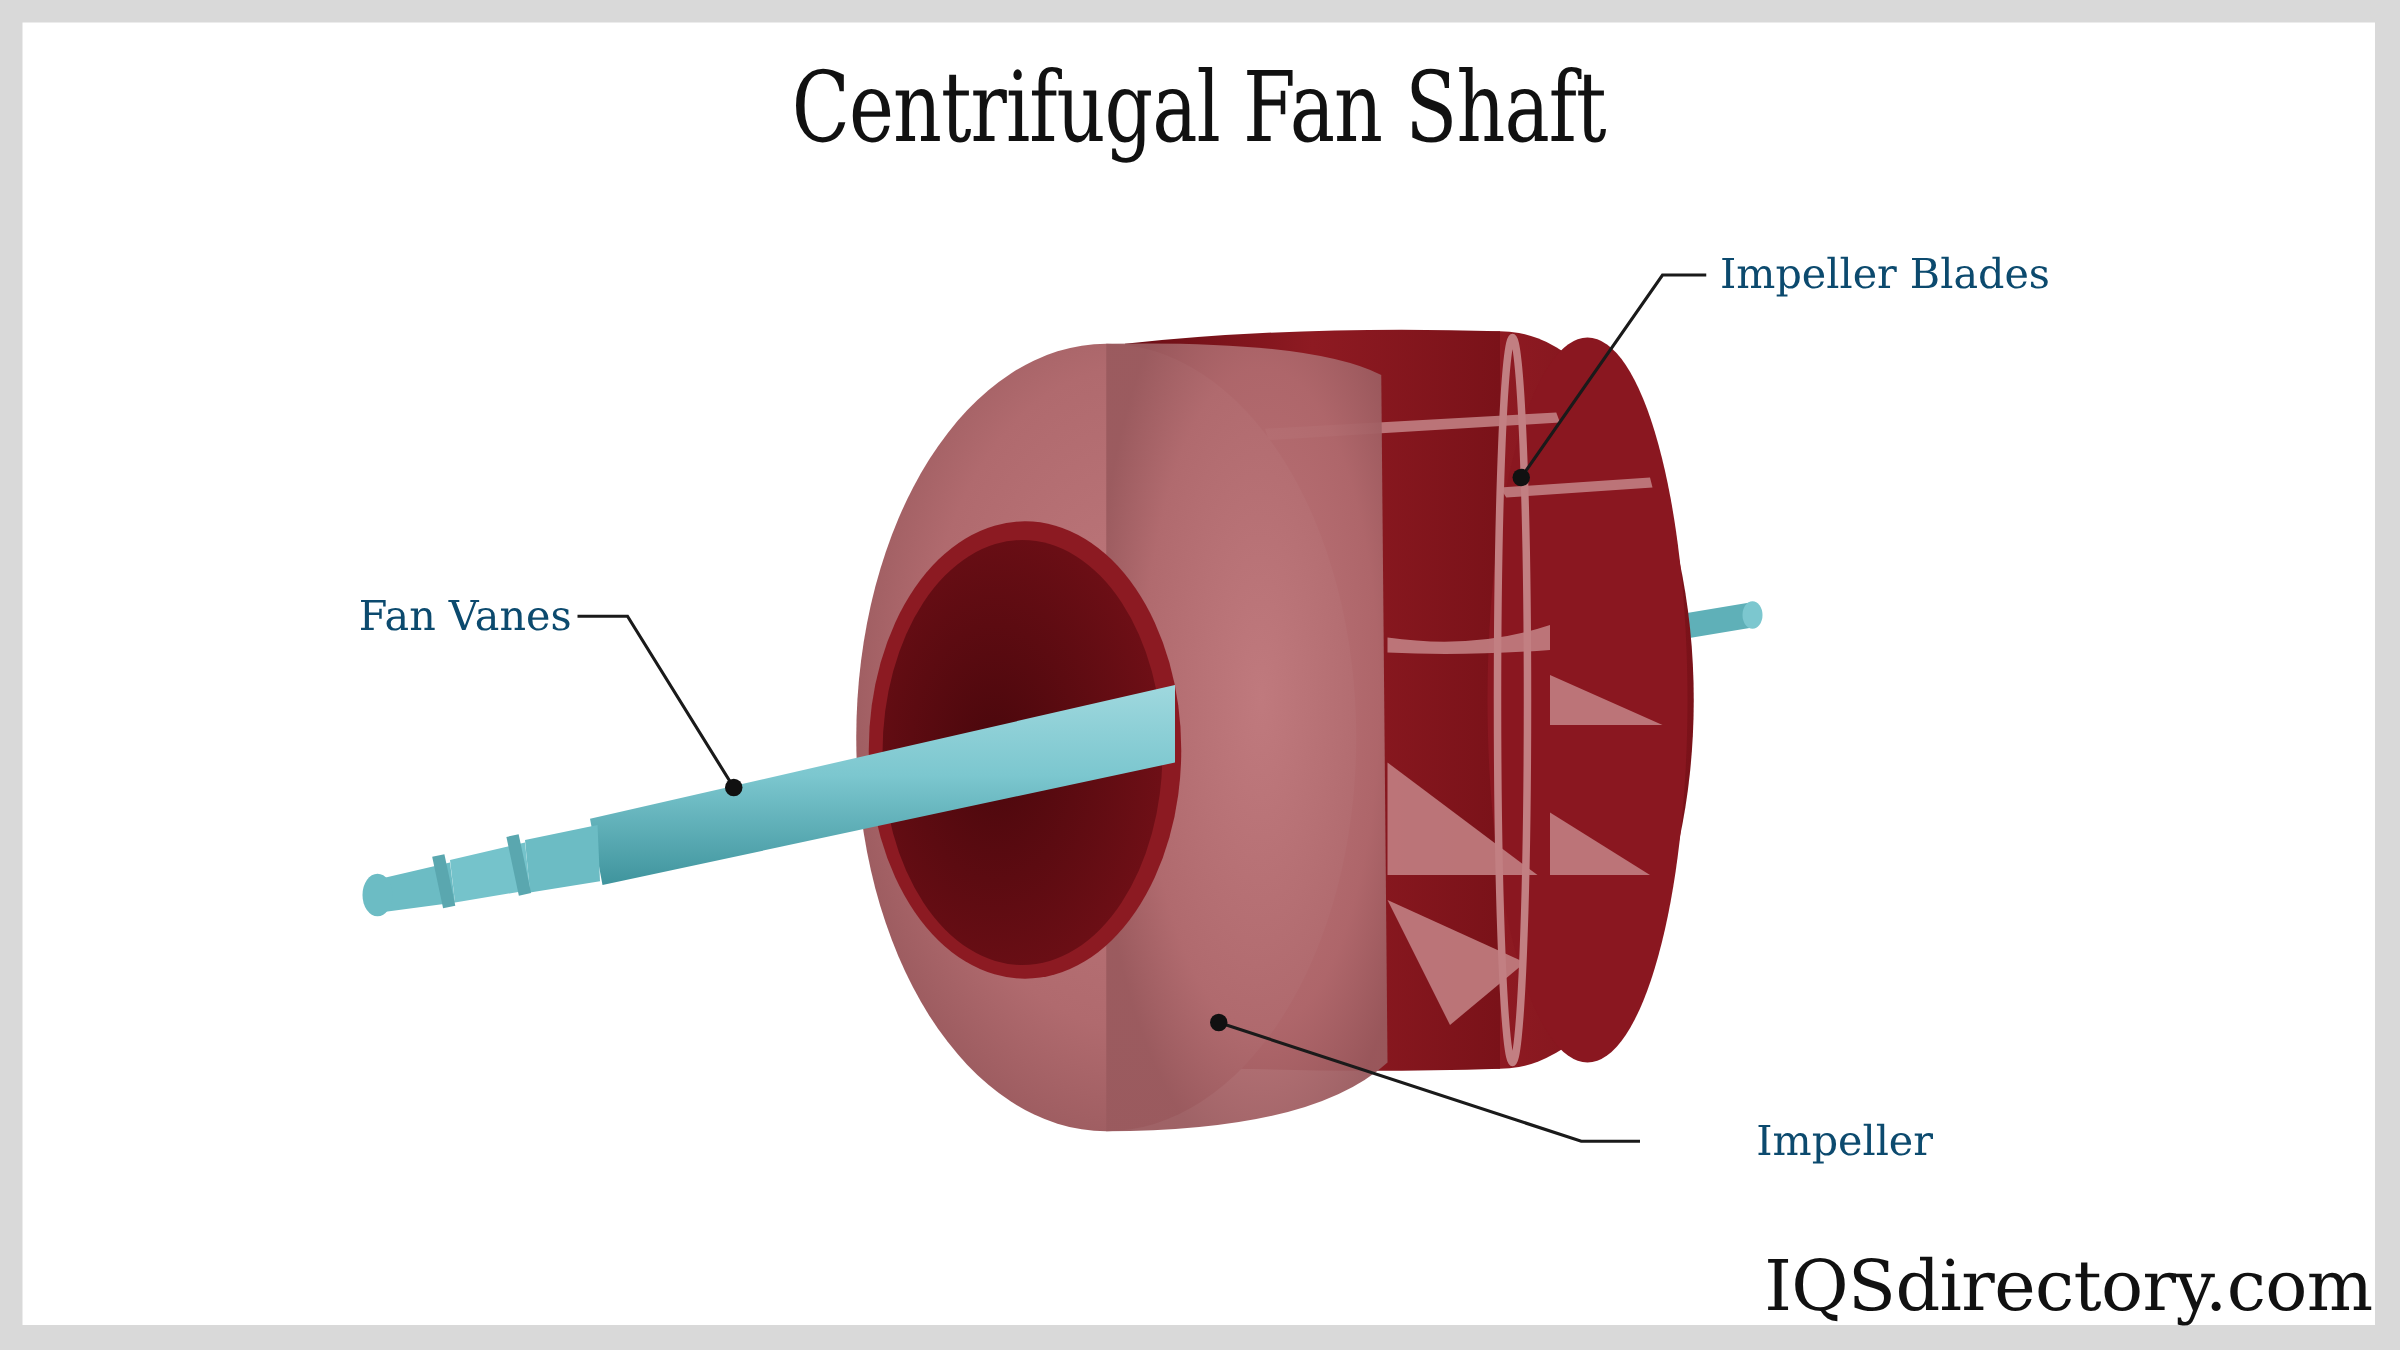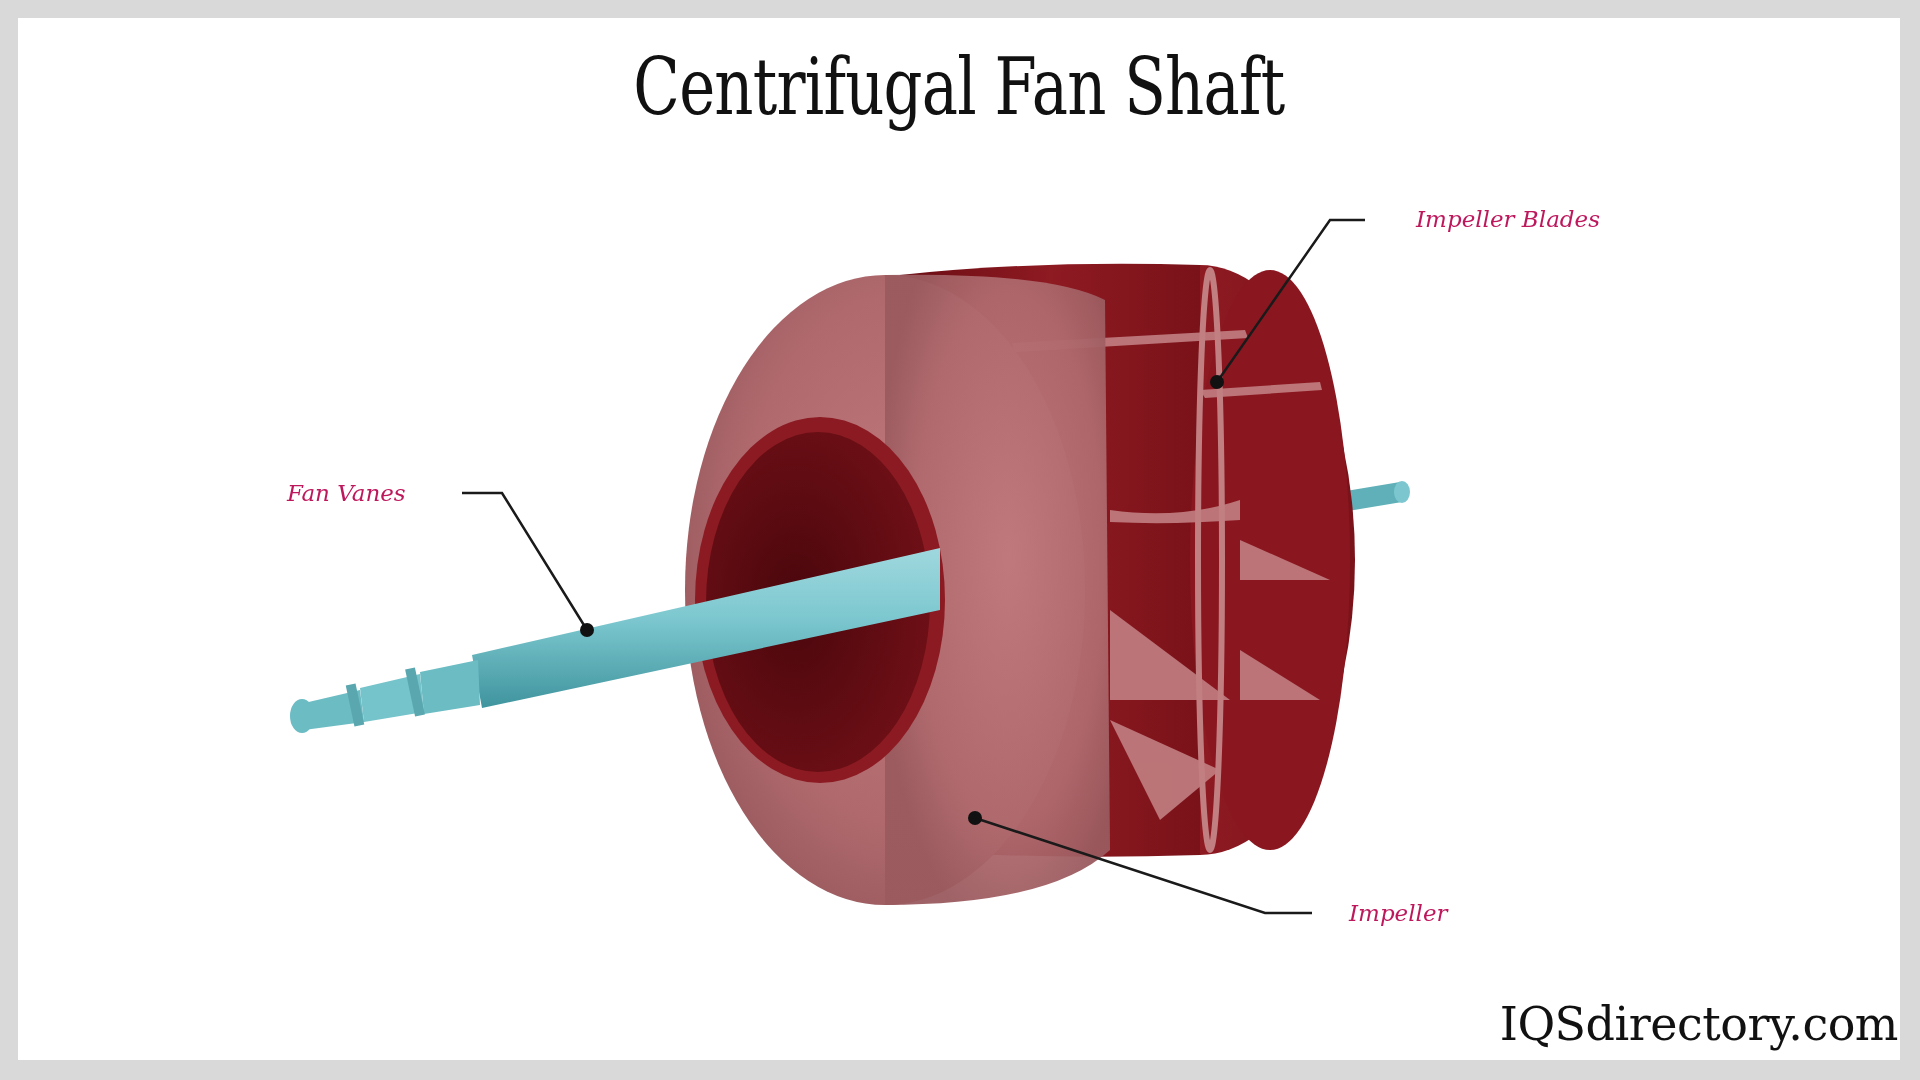--- a/index.html
+++ b/index.html
@@ -13,27 +13,27 @@
       position: absolute; left: 18px; top: 18px; width: 1882px; height: 1042px;
       background: #ffffff;
     }
     .title {
       position: absolute; left: 0; width: 1920px; top: 42px; text-align: center;
       font-family: "DejaVu Serif", serif; font-size: 78px; color: #111;
       transform: scaleX(0.78); transform-origin: 955px 0;
       letter-spacing: -1px;
     }
     .label {
-      position: absolute; font-family: "DejaVu Serif", serif; font-size: 23px; color: #be185d;
-      line-height: 42px; white-space: nowrap; font-style: italic;
+      position: absolute; font-family: "DejaVu Serif", serif; font-size: 33px; color: #0c4a6e;
+      line-height: 42px; white-space: nowrap;
     }
     .label.center { text-align: center; }
     .watermark {
       position: absolute; right: 22px; top: 997px;
-      font-family: "DejaVu Serif", serif; font-size: 46px; color: #111; letter-spacing: -0.5px;
+      font-family: "DejaVu Serif", serif; font-size: 56px; color: #111; letter-spacing: -0.5px;
     }
     svg.art { position: absolute; left: 0; top: 0; }
   </style>
 </head>
 <body>
 
 <div class="panel"></div>
 
 <div class="title">Centrifugal Fan Shaft</div>
 
@@ -109,15 +109,15 @@
   <circle cx="587" cy="630" r="7" fill="#111"></circle>
   <circle cx="975" cy="818" r="7" fill="#111"></circle>
 </svg>
 
 <div class="label center" style="left:1372px; top:198px; width:272px;">
   <div>Impeller Blades</div>
 </div>
 
 <div class="label" style="left:287px; top:472px;">Fan Vanes</div>
 
-<div class="label" style="left:1349px; top:892px;">Impeller</div>
+<div class="label" style="left:1405px; top:892px;">Impeller</div>
 
 <div class="watermark">IQSdirectory.com</div>
 
 </body></html>

